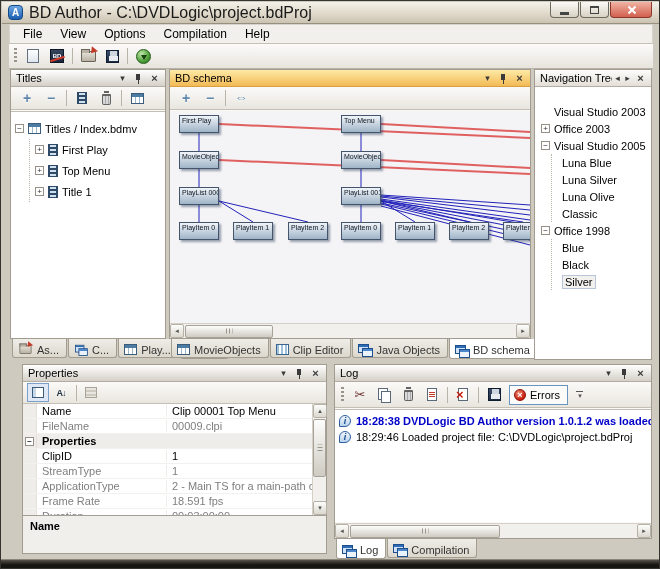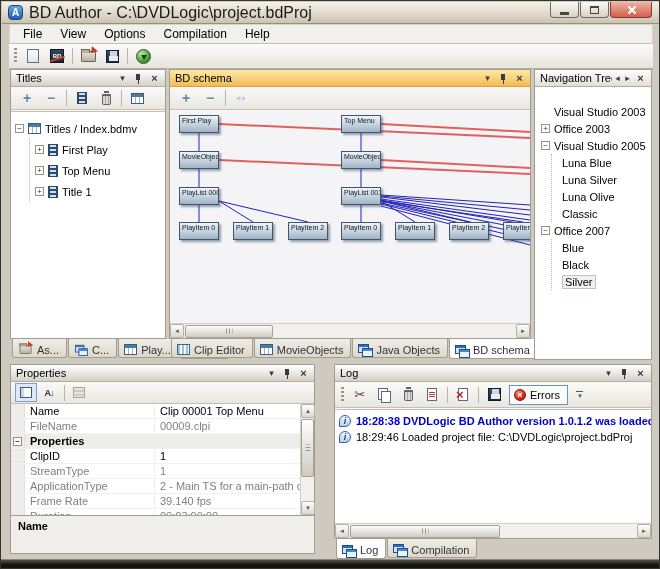--- a/index.html
+++ b/index.html
@@ -377,26 +377,26 @@
     </div>
     <div class="abs hscroll" style="left:0; right:0; bottom:0;">
       <span class="sarrow">◂</span>
       <span class="sthumb" style="width:88px; height:13px; margin-left:1px;"></span>
       <span class="sarrow" style="margin-left:auto">▸</span>
     </div>
   </div>
 
   <div class="abs tabbar" style="left:168px; top:338px; width:362px;">
     <div class="tab">
+      <span class="ico-table"></span>
+      <span>MovieObjects</span>
+    </div>
+    <div class="tab">
       <span class="ico-filmframe"></span>
       <span>Clip Editor</span>
-    </div>
-    <div class="tab">
-      <span class="ico-table"></span>
-      <span>MovieObjects</span>
     </div>
     <div class="tab">
       <span class="ico-cascade"></span>
       <span>Java Objects</span>
     </div>
     <div class="tab sel">
       <span class="ico-cascade"></span>
       <span>BD schema</span>
     </div>
   </div>
@@ -436,37 +436,37 @@
           </div>
         <div class="trow short" style="padding-left:10px">
             <span>Luna Olive</span>
           </div>
         <div class="trow short" style="padding-left:10px">
             <span>Classic</span>
           </div>
       </div>
       <div class="trow short">
         <span class="exp">−</span>
-        <span>Office 2007</span>
+        <span>Office 1998</span>
       </div>
       <div style="margin-left:10px;" class="dotted-guide">
         <div class="trow short" style="padding-left:10px">
             <span>Blue</span>
           </div>
         <div class="trow short" style="padding-left:10px">
             <span>Black</span>
           </div>
         <div class="trow short" style="padding-left:10px">
             <span class="sel-item">Silver</span>
           </div>
       </div>
     </div>
   </div>
 
-  <div class="abs panel" style="left:9px; top:363px; width:305px; height:190px;">
+  <div class="abs panel" style="left:21px; top:363px; width:305px; height:190px;">
     <div class="phead">
       <span class="t">Properties</span>
       <span class="hb">
           <span>▾</span>
         </span>
       <span class="hb">
           <span class="ico-pin"></span>
         </span>
       <span class="hb">
           <b style="font-size:11px">×</b>
@@ -512,21 +512,21 @@
         <span class="pv muted">1</span>
       </div>
       <div class="prow">
         <span class="gut"></span>
         <span class="pl muted">ApplicationType</span>
         <span class="pv muted">2 - Main TS for a main-path of Time bas</span>
       </div>
       <div class="prow">
         <span class="gut"></span>
         <span class="pl muted">Frame Rate</span>
-        <span class="pv muted">39.140 fps</span>
+        <span class="pv muted">18.591 fps</span>
       </div>
       <div class="prow">
         <span class="gut"></span>
         <span class="pl muted">Duration</span>
         <span class="pv muted">00:03:00:00</span>
       </div>
 
     </div>
     <div class="abs vscroll" style="top:39px; right:0; bottom:38px;">
       <span class="sarrow">▴</span>

